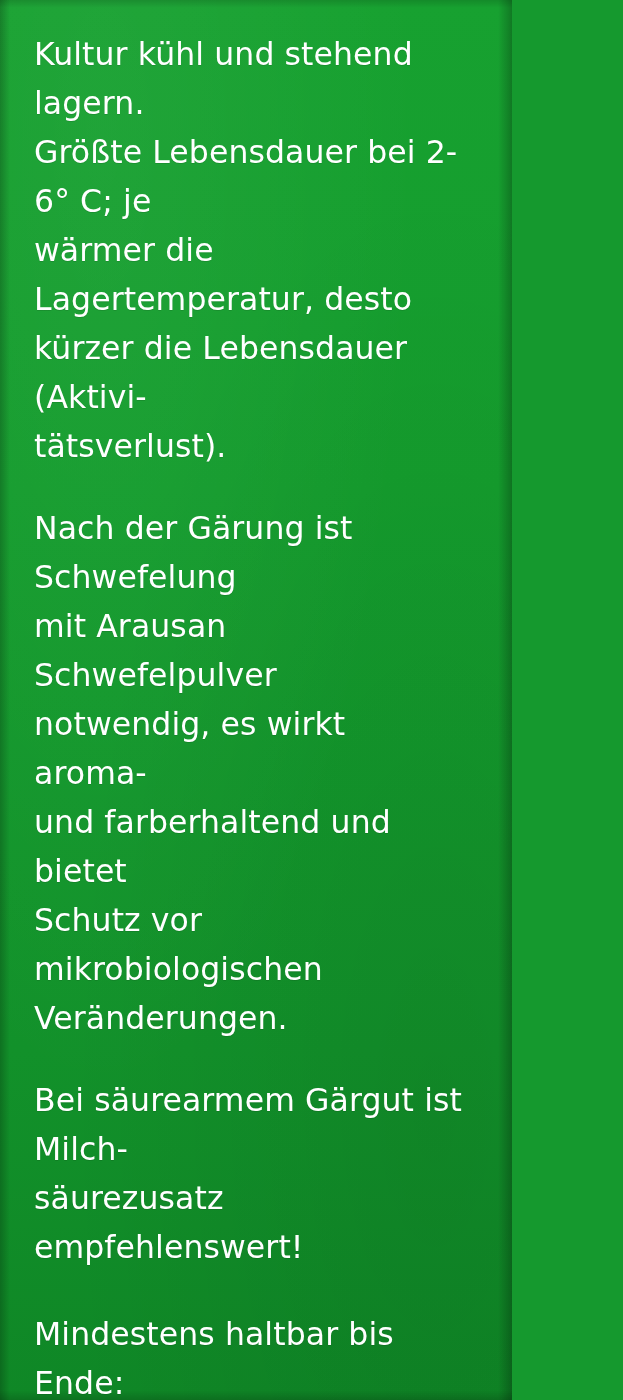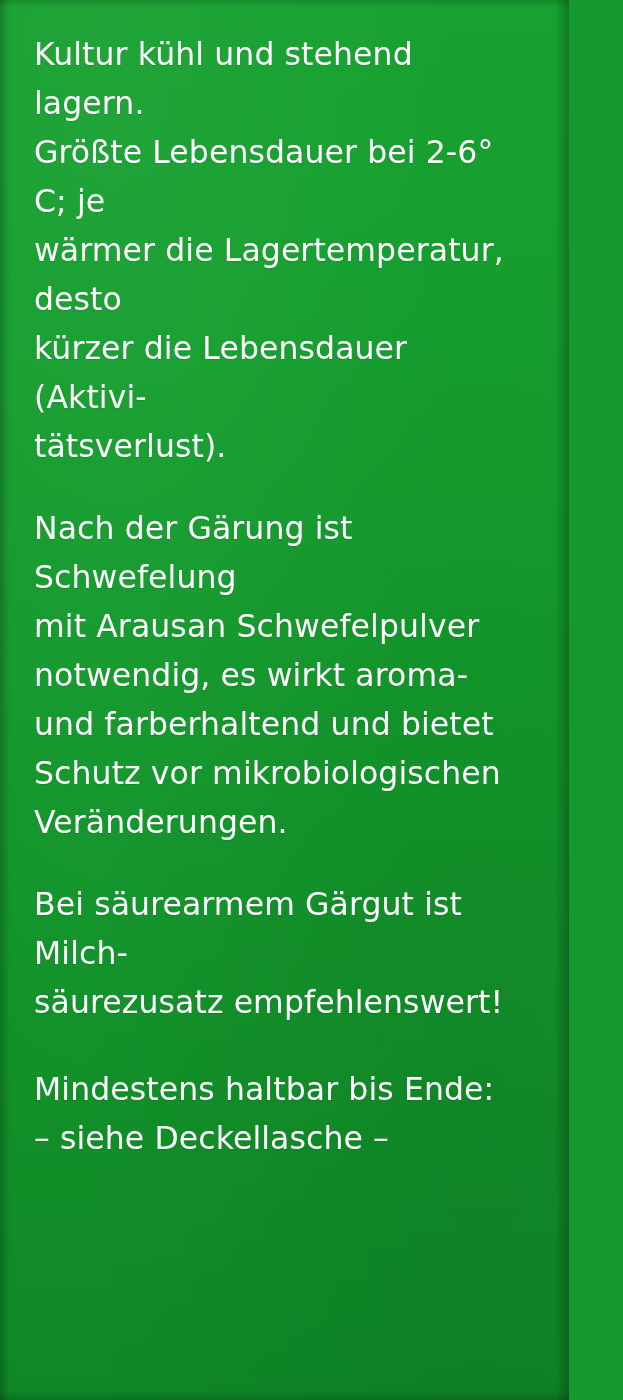--- a/index.html
+++ b/index.html
@@ -8,21 +8,21 @@
   }
   body {
     width: 623px;
     height: 1400px;
     background: #15992e;
     font-family: "DejaVu Sans", sans-serif;
     overflow: hidden;
   }
   .label-panel {
     position: relative;
-    width: 569px;
+    width: 512px;
     height: 1400px;
     box-sizing: border-box;
     padding: 30px 44px 20px 34px;
     background:
       radial-gradient(ellipse at 20% 10%, rgba(255,255,255,0.045), rgba(0,0,0,0) 55%),
       radial-gradient(ellipse at 85% 80%, rgba(0,0,0,0.07), rgba(0,0,0,0) 60%),
       linear-gradient(180deg, #17a130 0%, #149c2d 35%, #12912a 75%, #0f8726 100%);
   }
   .edge-left {
     position: absolute;

